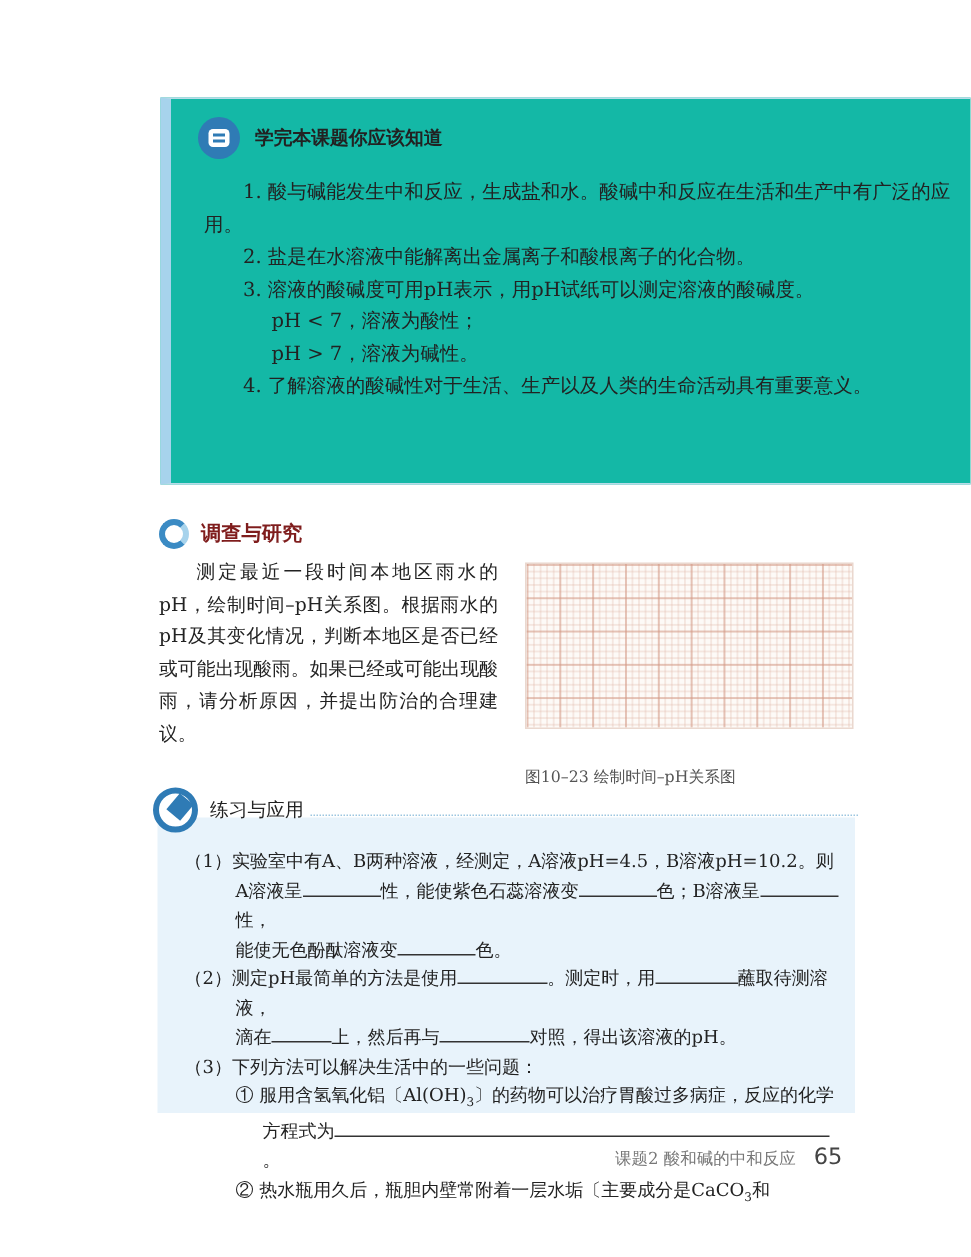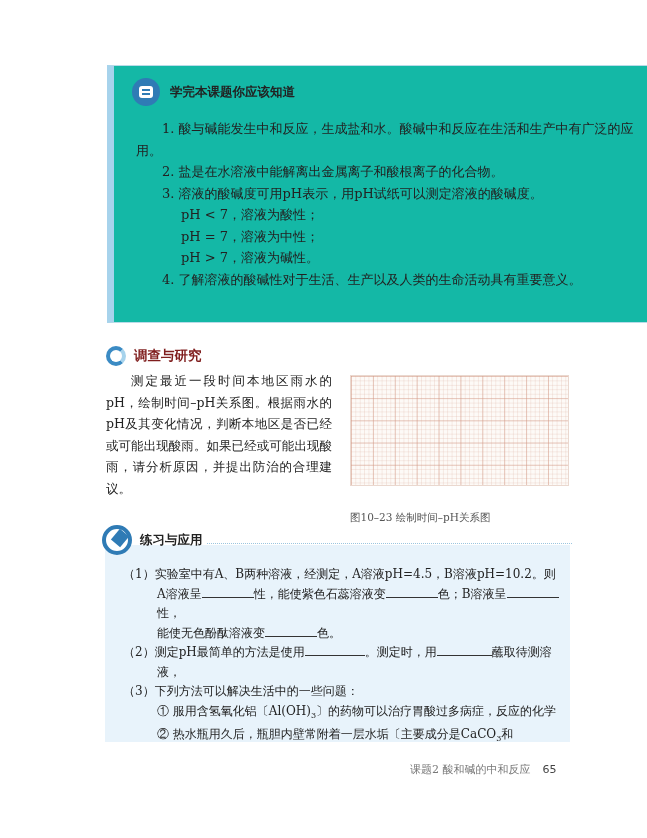--- a/index.html
+++ b/index.html
@@ -50,51 +50,50 @@
   .exercise-box {
     position: absolute; left: 105px; top: 545px; width: 465px; height: 197px;
     background: #e8f3fb;
   }
   .exercise-head { position: absolute; left: 102px; top: 525px; display: flex; align-items: center; width: 470px; }
   .pen-icon {
     width: 30px; height: 30px; border-radius: 50%; background: #fff; border: 4px solid #2f7bb5; box-sizing: border-box;
     position: relative; margin-right: 8px;
   }
   .pen-icon::after { content:""; position:absolute; left:8px; top:2px; width:12px; height:14px; background:#2f7bb5; transform: rotate(40deg); }
-  .exercise-title { font-family: "DejaVu Sans", "Liberation Sans", sans-serif; font-weight: bold; font-size: 12.5px; color: #222; white-space: nowrap; }
+  .exercise-title { font-family: "DejaVu Sans", "Liberation Sans", sans-serif; font-weight: normal; font-size: 12.5px; color: #222; white-space: nowrap; }
   .dots { flex: 1; border-bottom: 1.5px dotted #9cc6e0; margin-left: 4px; margin-top: 6px; }
   .exercise-body { position: absolute; left: 117px; top: 565px; width: 445px; font-size: 12px; line-height: 19.5px; }
   .exercise-body p { margin: 0; }
   .q-sub { padding-left: 40px; text-indent: -34px; margin-left: 0; }
   .q-cont { padding-left: 40px; }
   .q-item { padding-left: 58px; text-indent: -18px; }
   .q-item-cont { padding-left: 58px; }
   .blank { display: inline-block; border-bottom: 1px solid #333; height: 12px; vertical-align: baseline; }
   sub { font-size: 8px; }
 
   .footer { position: absolute; top: 762px; left: 410px; display: flex; align-items: baseline; }
   .footer-text { font-size: 11px; color: #777; margin-right: 12px; }
-  .page-num { font-family: "DejaVu Sans", "Liberation Sans", sans-serif; font-size: 11px; color: #444; }
+  .page-num { font-family: "DejaVu Sans", "Liberation Sans", sans-serif; font-size: 15px; color: #444; }
 </style>
 </head>
 <body>
 
 <div class="summary-box">
   <div class="summary-head">
     <div class="icon-circle">
         <div class="icon-inner"></div>
       </div>
     <span class="summary-title">学完本课题你应该知道</span>
   </div>
   <div class="summary-body">
     <p class="indent1">1. 酸与碱能发生中和反应，生成盐和水。酸碱中和反应在生活和生产中有广泛的应用。</p>
     <p class="indent1">2. 盐是在水溶液中能解离出金属离子和酸根离子的化合物。</p>
     <p class="indent1">3. 溶液的酸碱度可用pH表示，用pH试纸可以测定溶液的酸碱度。</p>
     <p class="indent-ph">pH &lt; 7，溶液为酸性；</p>
-    <p class="indent-ph">pH = 7，溶液为中性；</p>
     <p class="indent-ph">pH &gt; 7，溶液为碱性。</p>
     <p class="indent1">4. 了解溶液的酸碱性对于生活、生产以及人类的生命活动具有重要意义。</p>
   </div>
 </div>
 
 <div class="research-head">
   <div class="ring-icon"></div>
   <span class="research-title">调查与研究</span>
 </div>
 <div class="research-body">
@@ -112,25 +111,31 @@
 <div class="exercise-body">
   <p class="q-sub">
     <span>（1）</span><span>实验室中有A、B两种溶液，经测定，A溶液pH=4.5，B溶液pH=10.2。则A溶液呈</span><span class="blank" style="width:52px"></span><span>性，能使紫色石蕊溶液变</span><span class="blank" style="width:52px"></span><span>色；B溶液呈</span><span class="blank" style="width:52px"></span><span>性，</span>
   </p>
   <p class="q-cont">
     <span>能使无色酚酞溶液变</span><span class="blank" style="width:52px"></span><span>色。</span>
   </p>
   <p class="q-sub">
     <span>（2）</span><span>测定pH最简单的方法是使用</span><span class="blank" style="width:60px"></span><span>。测定时，用</span><span class="blank" style="width:55px"></span><span>蘸取待测溶液，</span>
   </p>
+  <p class="q-cont">
+    <span>滴在</span><span class="blank" style="width:40px"></span><span>上，然后再与</span><span class="blank" style="width:60px"></span><span>对照，得出该溶液的pH。</span>
+  </p>
   <p class="q-sub">
     <span>（3）</span><span>下列方法可以解决生活中的一些问题：</span>
   </p>
   <p class="q-item">
     <span>① 服用含氢氧化铝〔Al(OH)</span><sub>3</sub><span>〕的药物可以治疗胃酸过多病症，反应的化学</span>
+  </p>
+  <p class="q-item-cont">
+    <span>方程式为</span><span class="blank" style="width:330px"></span><span>。</span>
   </p>
   <p class="q-item">
     <span>② 热水瓶用久后，瓶胆内壁常附着一层水垢〔主要成分是CaCO</span><sub>3</sub><span>和</span>
   </p>
 </div>
 
 <div class="footer">
   <span class="footer-text">课题2  酸和碱的中和反应</span>
   <span class="page-num">65</span>
 </div>

